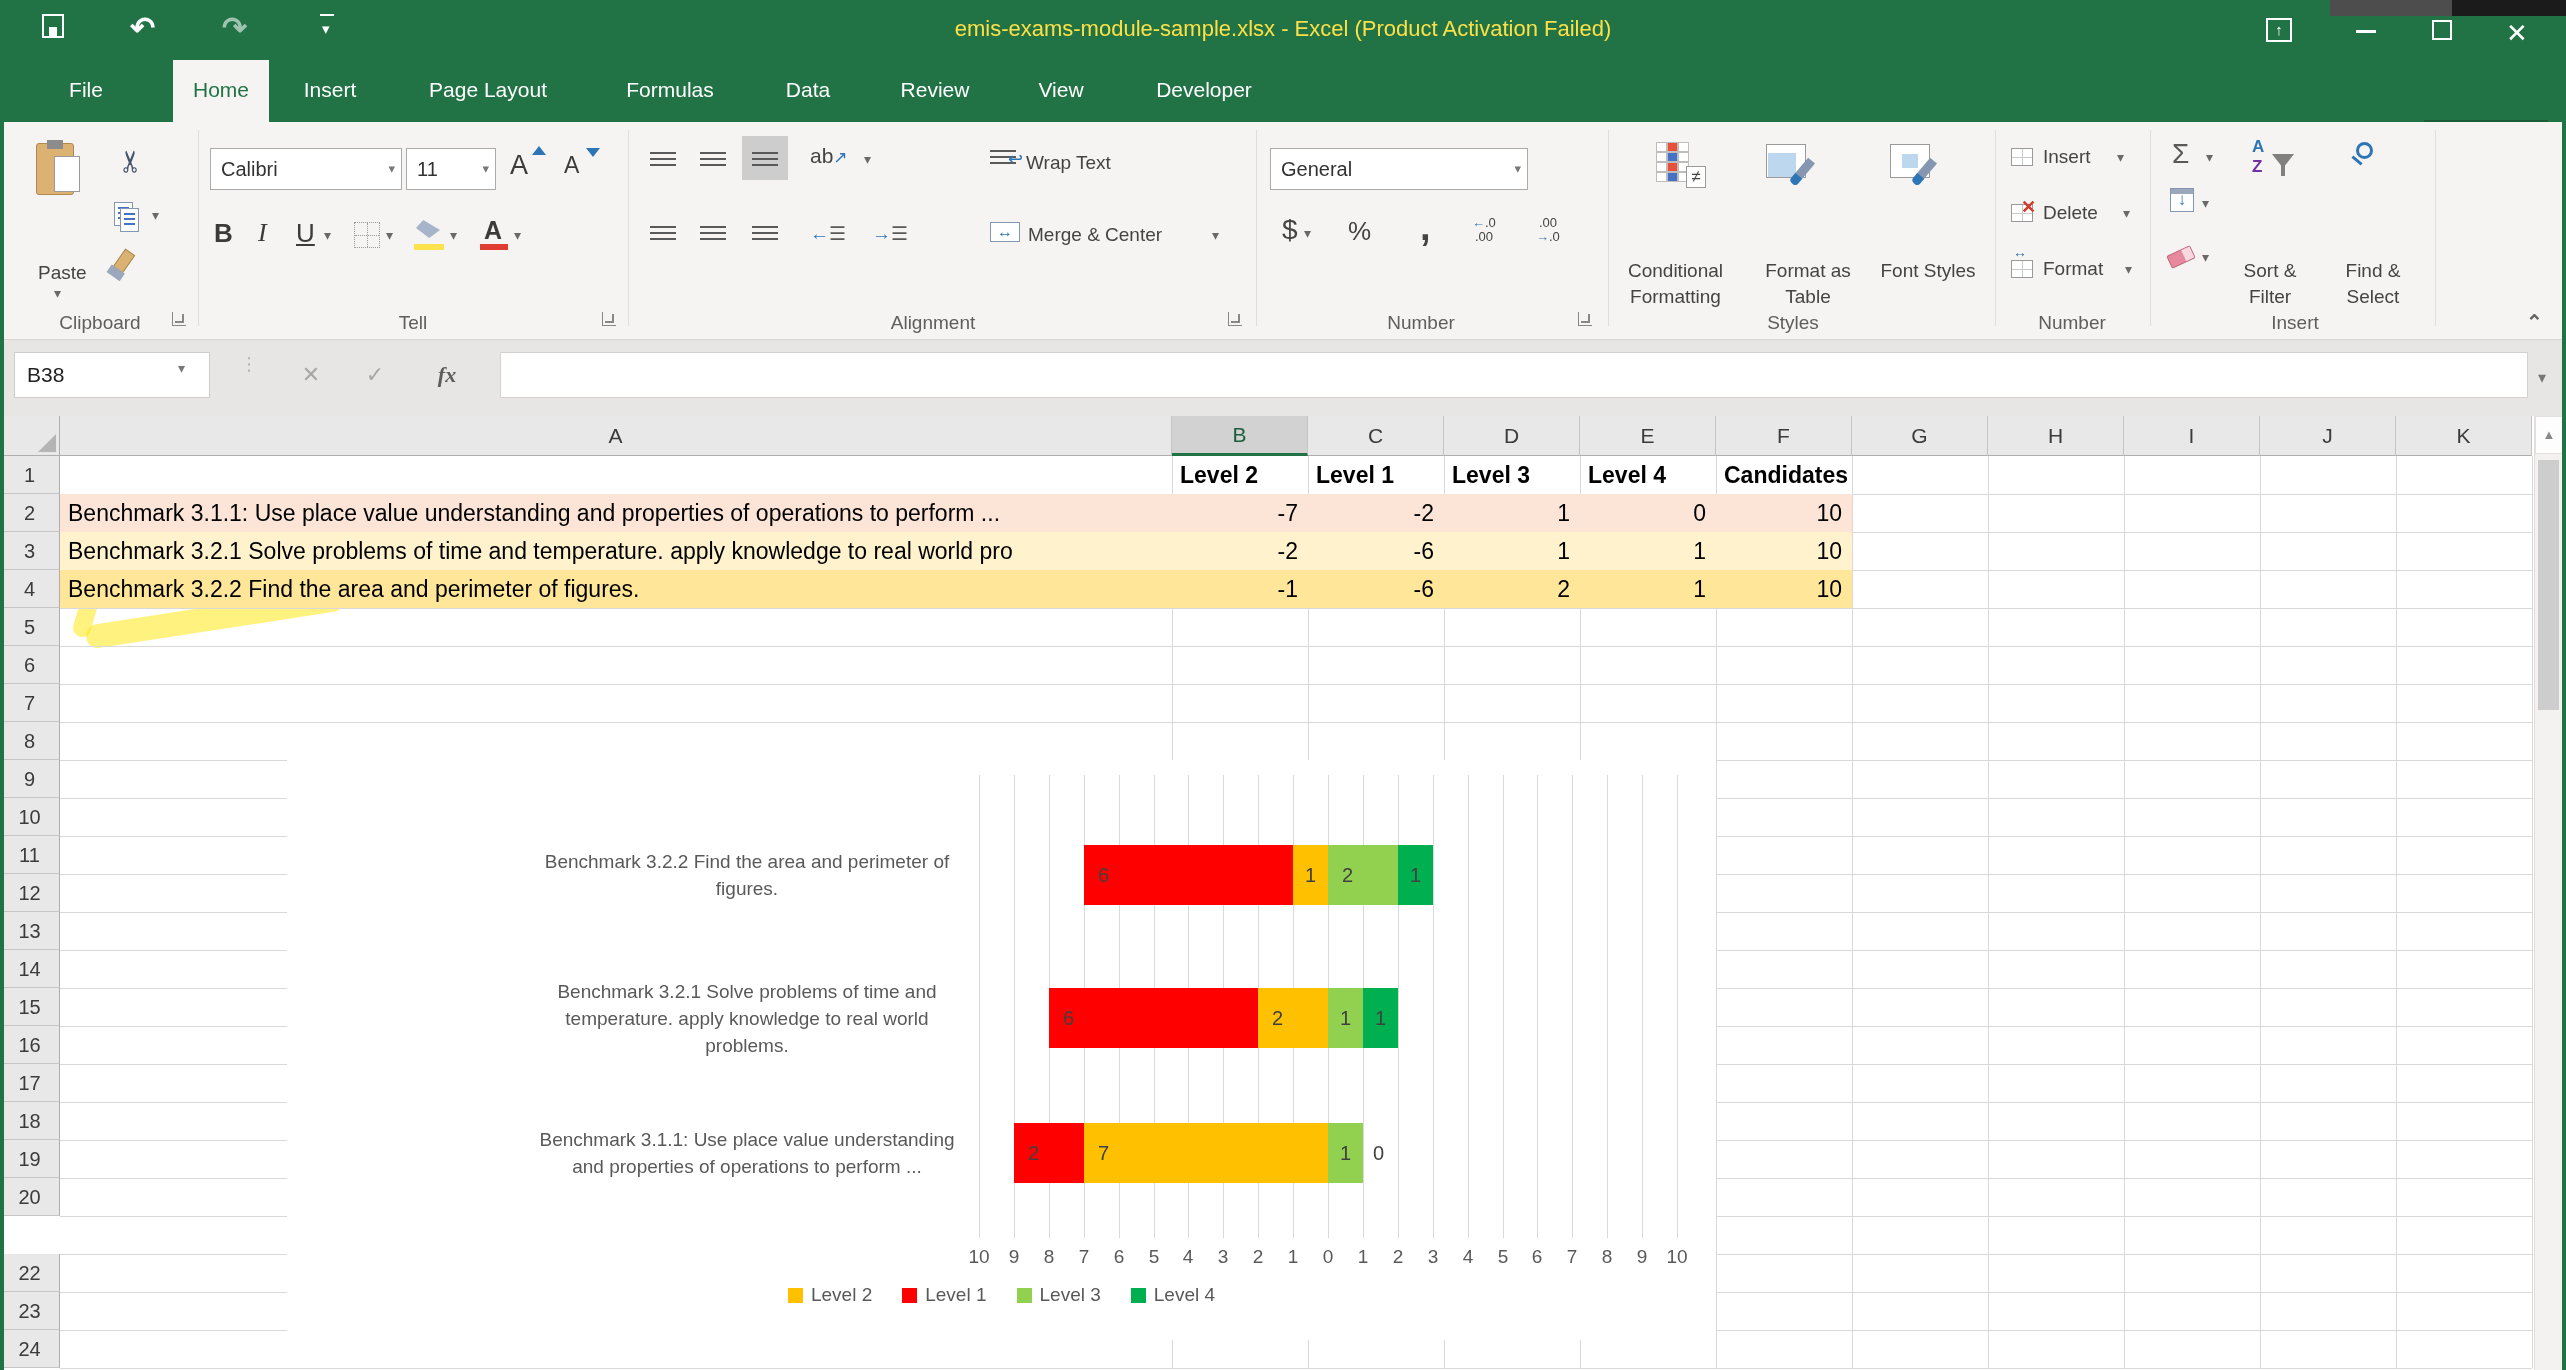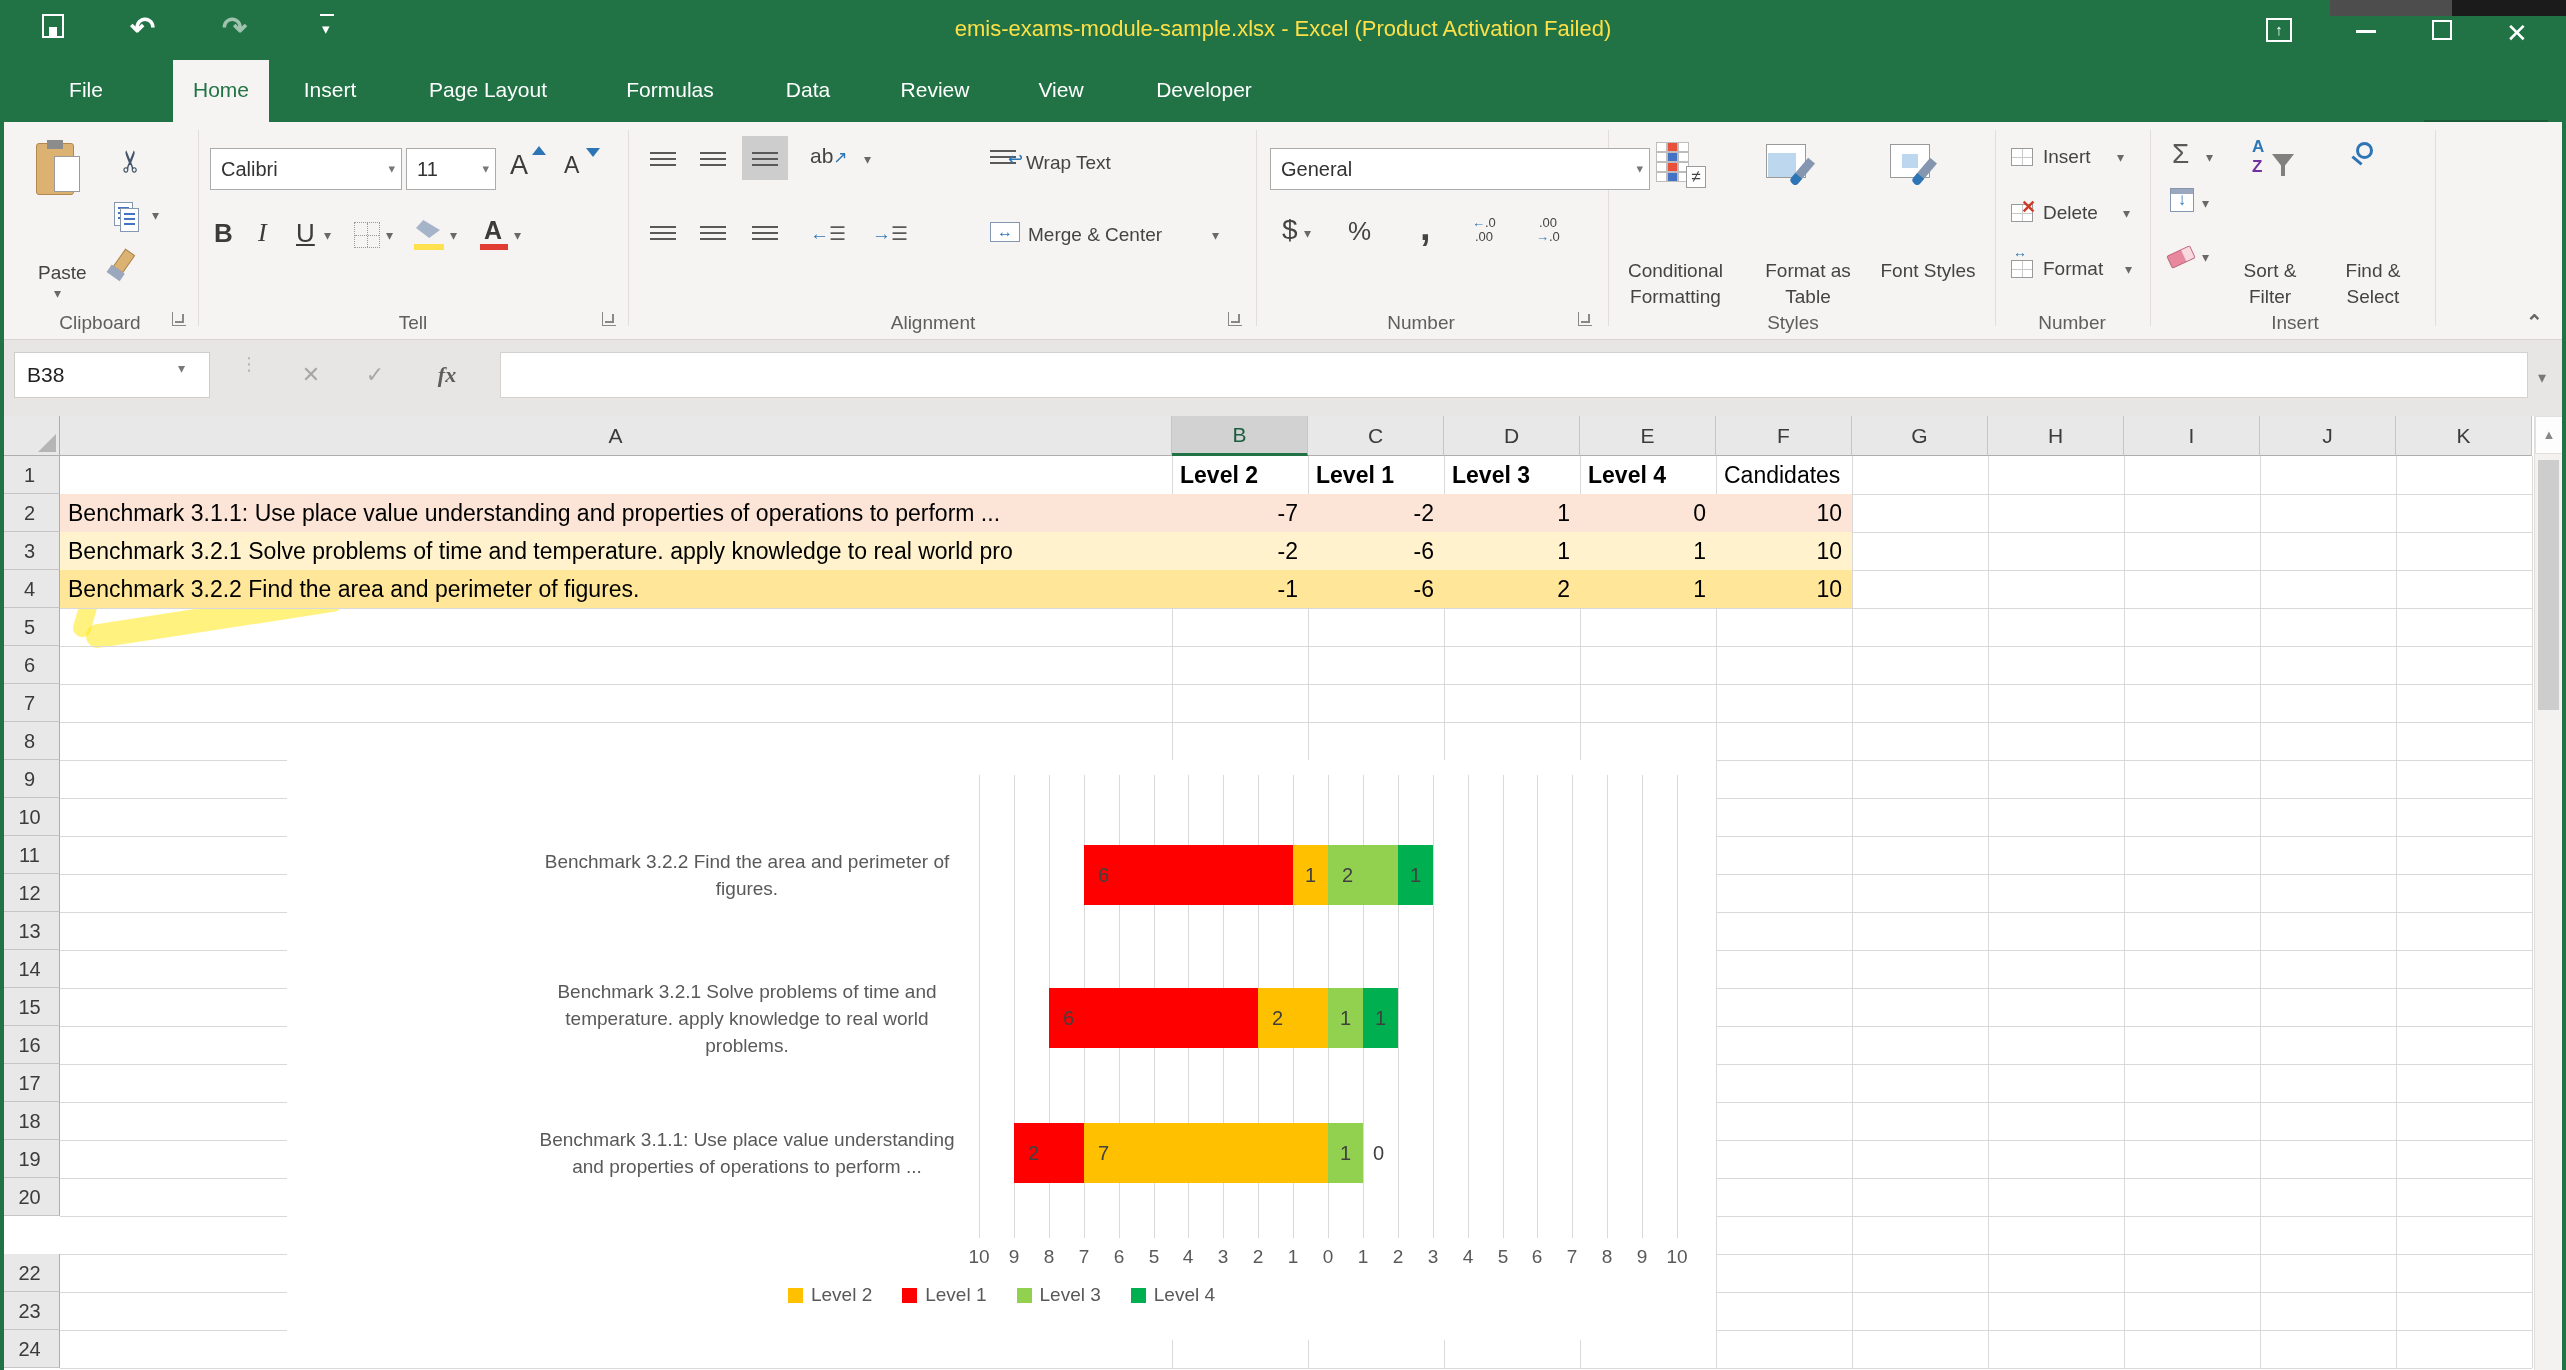--- a/index.html
+++ b/index.html
@@ -275,21 +275,21 @@
       <div class="ab" style="left:182px; top:100px"><span class="bluearrow" style="font-size:19px">←</span><span style="color:#595959; font-size:19px">☰</span></div>
       <div class="ab" style="left:244px; top:100px"><span class="bluearrow" style="font-size:19px">→</span><span style="color:#595959; font-size:19px">☰</span></div>
       <div class="ab mc-icon" style="left:362px; top:100px">↔</div>
       <div class="ab rlabel" style="left:400px; top:102px">Merge &amp; Center</div>
       <div class="ab dd" style="left:584px; top:104px"></div>
       <div class="ab grouplabel" style="left:240px; width:130px">Alignment</div>
       <div class="ab launcher" style="left:600px; top:190px"></div>
     </div>
 
     <div class="ab" style="left:1256px; top:0; width:352px; height:218px">
-      <div class="ab combo" style="left:14px; top:26px; width:380px; height:42px; line-height:40px; padding-left:10px">
+      <div class="ab combo" style="left:14px; top:26px; width:258px; height:42px; line-height:40px; padding-left:10px">
         <span>General</span><span class="cdd">▾</span>
       </div>
       <div class="ab" style="left:26px; top:92px; font-size:28px; color:#444">$</div>
       <div class="ab dd" style="left:48px; top:102px"></div>
       <div class="ab" style="left:92px; top:94px; font-size:26px; color:#444">%</div>
       <div class="ab" style="left:164px; top:84px; font-size:38px; color:#444; font-weight:bold">,</div>
       <div class="ab mini2" style="left:216px; top:94px"><span class="bluearrow">←</span>.0<br>.00</div>
       <div class="ab mini2" style="left:280px; top:94px">.00<br><span class="bluearrow">→</span>.0</div>
       <div class="ab grouplabel" style="left:110px; width:110px">Number</div>
       <div class="ab launcher" style="left:322px; top:190px"></div>
@@ -453,21 +453,21 @@
       <div class="ab gl-h" style="left: 60px; top: 876px; width: 2472px;"></div>
       <div class="ab gl-h" style="left: 60px; top: 914px; width: 2472px;"></div>
       <div class="ab gl-h" style="left: 60px; top: 952px; width: 2472px;"></div>
       <div class="ab" style="left: 60px; top: 78px; width: 1792px; height: 38px; background: rgb(252, 228, 214);"></div>
       <div class="ab" style="left: 60px; top: 116px; width: 1792px; height: 38px; background: rgb(255, 242, 204);"></div>
       <div class="ab" style="left: 60px; top: 154px; width: 1792px; height: 38px; background: rgb(255, 230, 153);"></div>
       <div class="ab cellspan" style="left: 1180px; top: 40px; width: 196px; height: 38px; line-height: 38px; font-weight: bold;">Level 2</div>
       <div class="ab cellspan" style="left: 1316px; top: 40px; width: 196px; height: 38px; line-height: 38px; font-weight: bold;">Level 1</div>
       <div class="ab cellspan" style="left: 1452px; top: 40px; width: 196px; height: 38px; line-height: 38px; font-weight: bold;">Level 3</div>
       <div class="ab cellspan" style="left: 1588px; top: 40px; width: 196px; height: 38px; line-height: 38px; font-weight: bold;">Level 4</div>
-      <div class="ab cellspan" style="left: 1724px; top: 40px; width: 196px; height: 38px; line-height: 38px; font-weight: normal;">Candidates</div>
+      <div class="ab cellspan" style="left: 1724px; top: 40px; width: 196px; height: 38px; line-height: 38px; font-weight: bold;">Candidates</div>
       <div class="ab cellspan" style="left: 68px; top: 78px; width: 1102px; height: 38px; line-height: 38px;">Benchmark 3.1.1: Use place value understanding and properties of operations to perform ...</div>
       <div class="ab cellspan num" style="left: 1178px; top: 78px; width: 120px; height: 38px; line-height: 38px;">-7</div>
       <div class="ab cellspan num" style="left: 1314px; top: 78px; width: 120px; height: 38px; line-height: 38px;">-2</div>
       <div class="ab cellspan num" style="left: 1450px; top: 78px; width: 120px; height: 38px; line-height: 38px;">1</div>
       <div class="ab cellspan num" style="left: 1586px; top: 78px; width: 120px; height: 38px; line-height: 38px;">0</div>
       <div class="ab cellspan num" style="left: 1722px; top: 78px; width: 120px; height: 38px; line-height: 38px;">10</div>
       <div class="ab cellspan" style="left: 68px; top: 116px; width: 1102px; height: 38px; line-height: 38px;">Benchmark 3.2.1 Solve problems of time and temperature. apply knowledge to real world pro</div>
       <div class="ab cellspan num" style="left: 1178px; top: 116px; width: 120px; height: 38px; line-height: 38px;">-2</div>
       <div class="ab cellspan num" style="left: 1314px; top: 116px; width: 120px; height: 38px; line-height: 38px;">-6</div>
       <div class="ab cellspan num" style="left: 1450px; top: 116px; width: 120px; height: 38px; line-height: 38px;">1</div>

